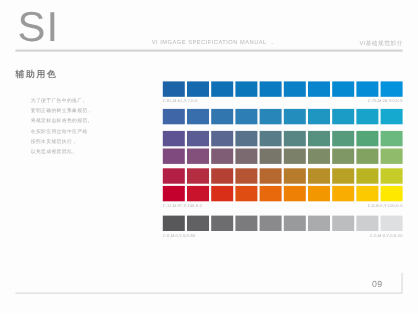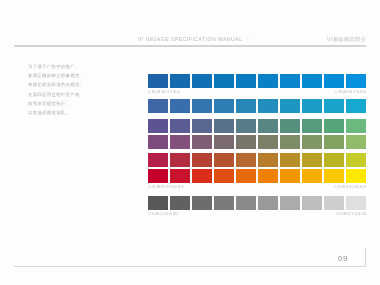--- a/index.html
+++ b/index.html
@@ -137,30 +137,32 @@
     width:1px; height:18px;
     background:#d8d8d8;
   }
 </style>
 </head>
 <body>
 
 <div class="page">
 
   <div class="header">
+    <div class="si-logo">SI</div>
 
     <div class="header-center">
       <span>VI IMGAGE SPECIFICATION MANUAL</span><span class="caret">⌄</span>
     </div>
 
     <div class="header-right">VI基础规范部分</div>
     <div class="header-rule"></div>
   </div>
 
   <div class="left-col">
+    <div class="section-title">辅助用色</div>
     <div class="body-text">
       <div>为了便于广告中的推广。</div>
       <div>要明正确的树立形象规范，</div>
       <div>将规定标志标准色的规范。</div>
       <div>在实际应用过程中应严格</div>
       <div>按照本页规范执行，</div>
       <div>以免造成视觉混乱。</div>
     </div>
   </div>
 

